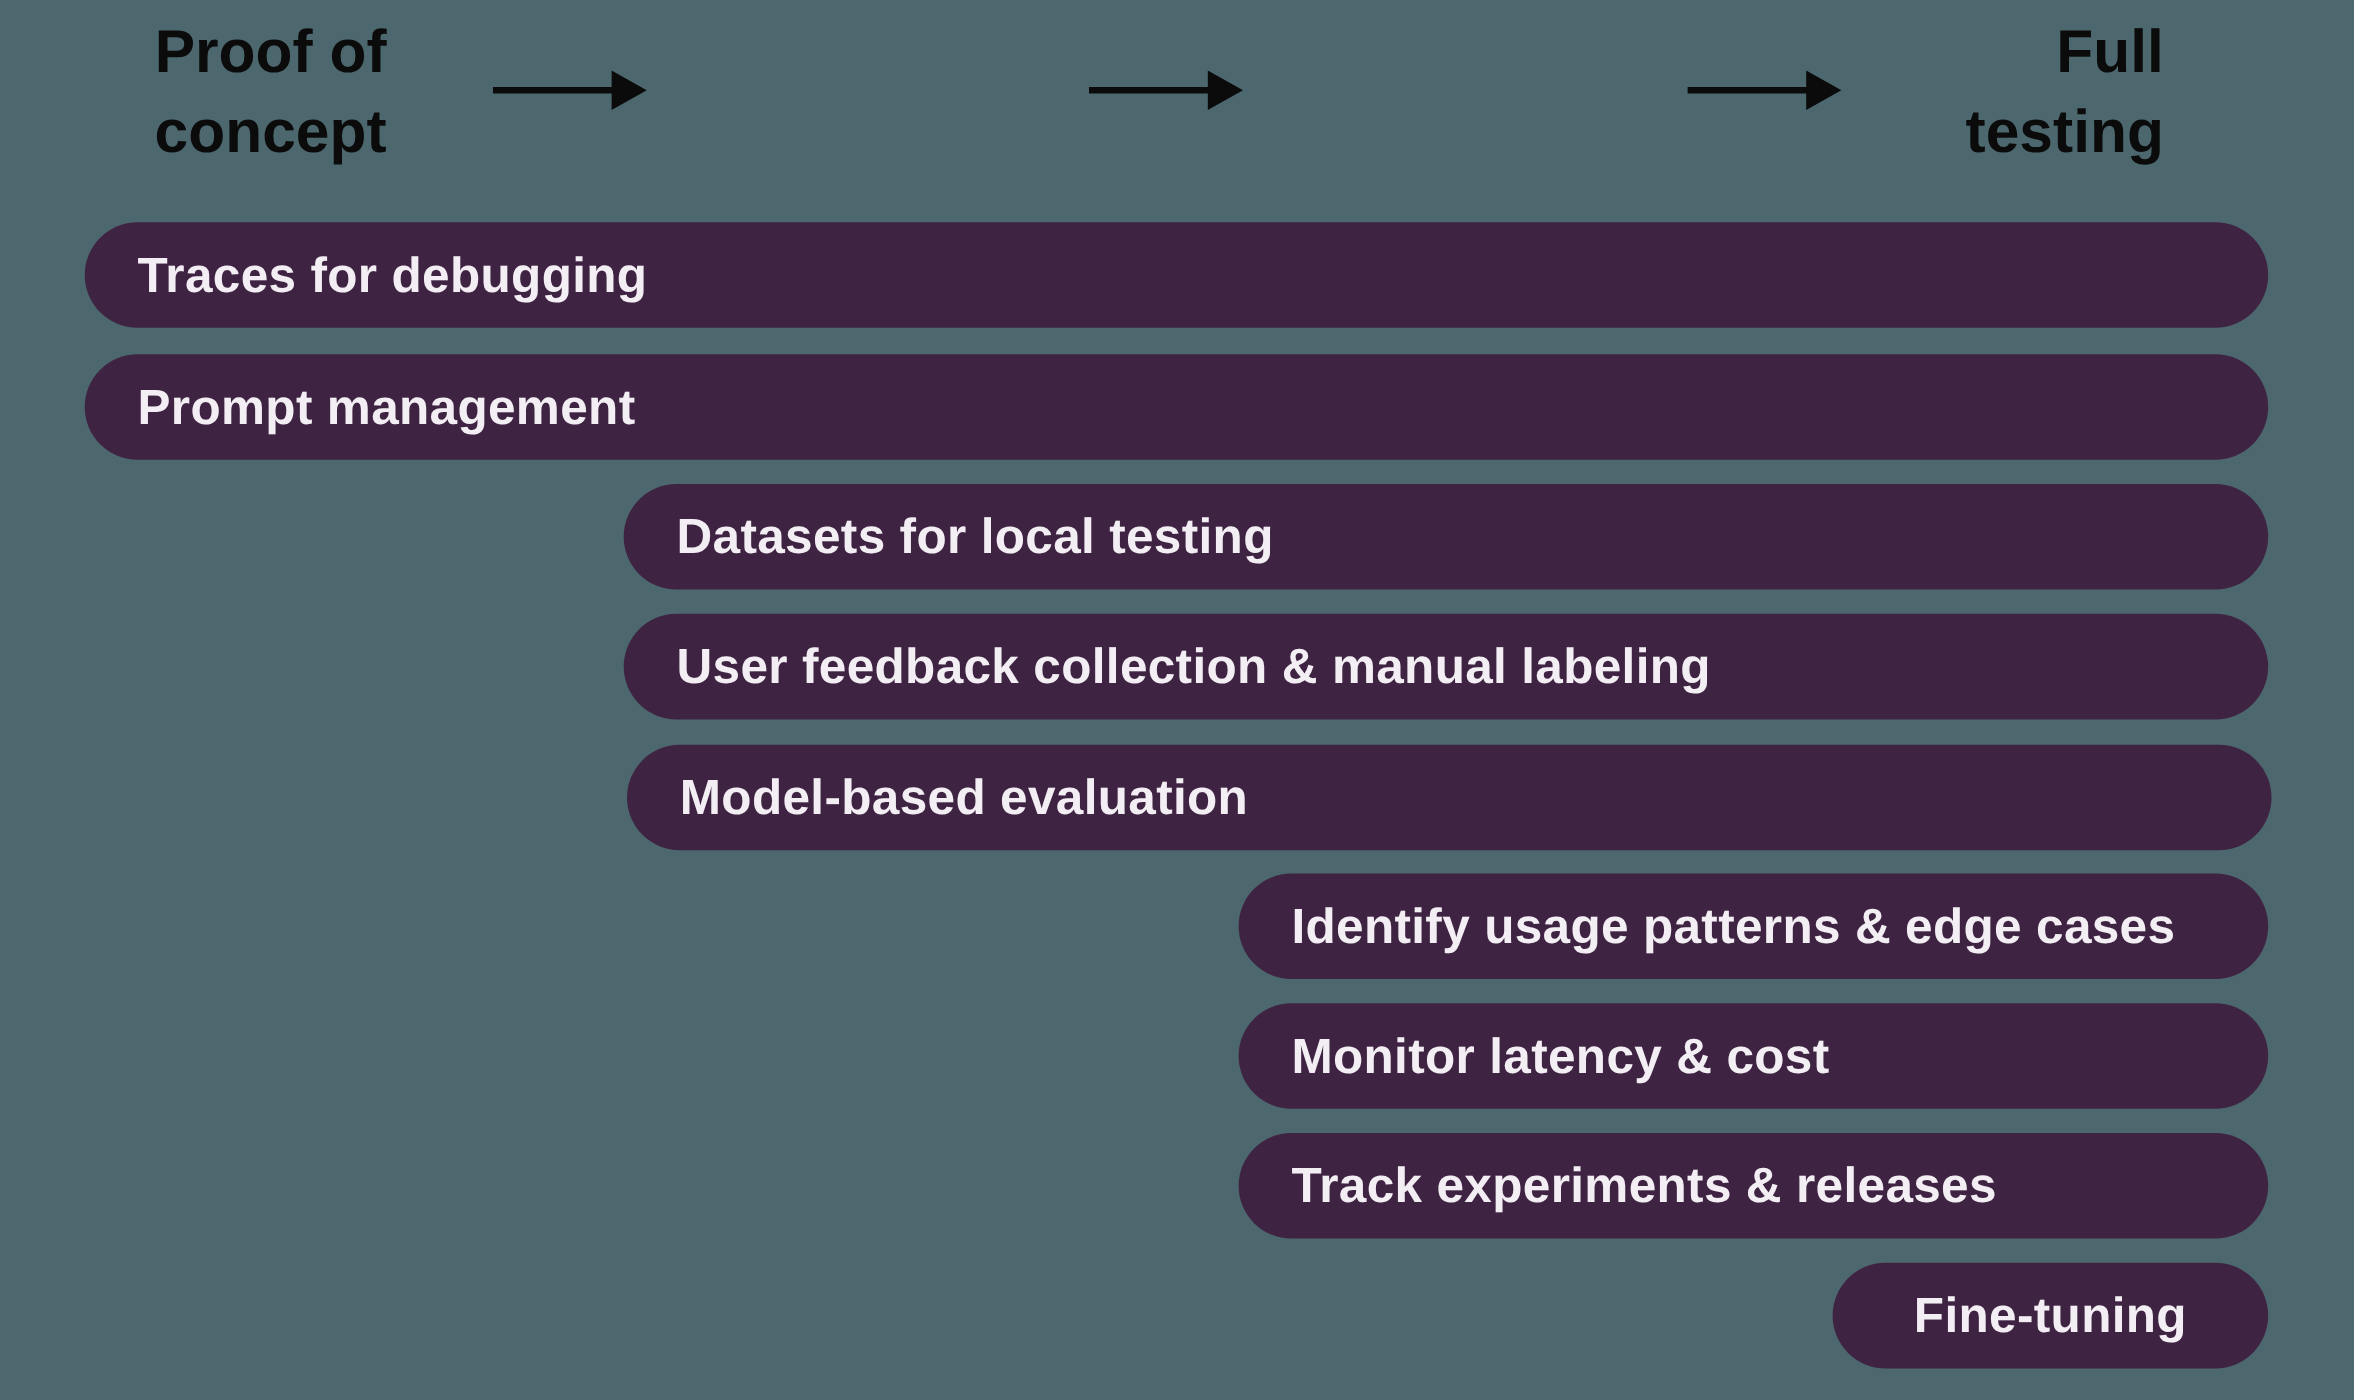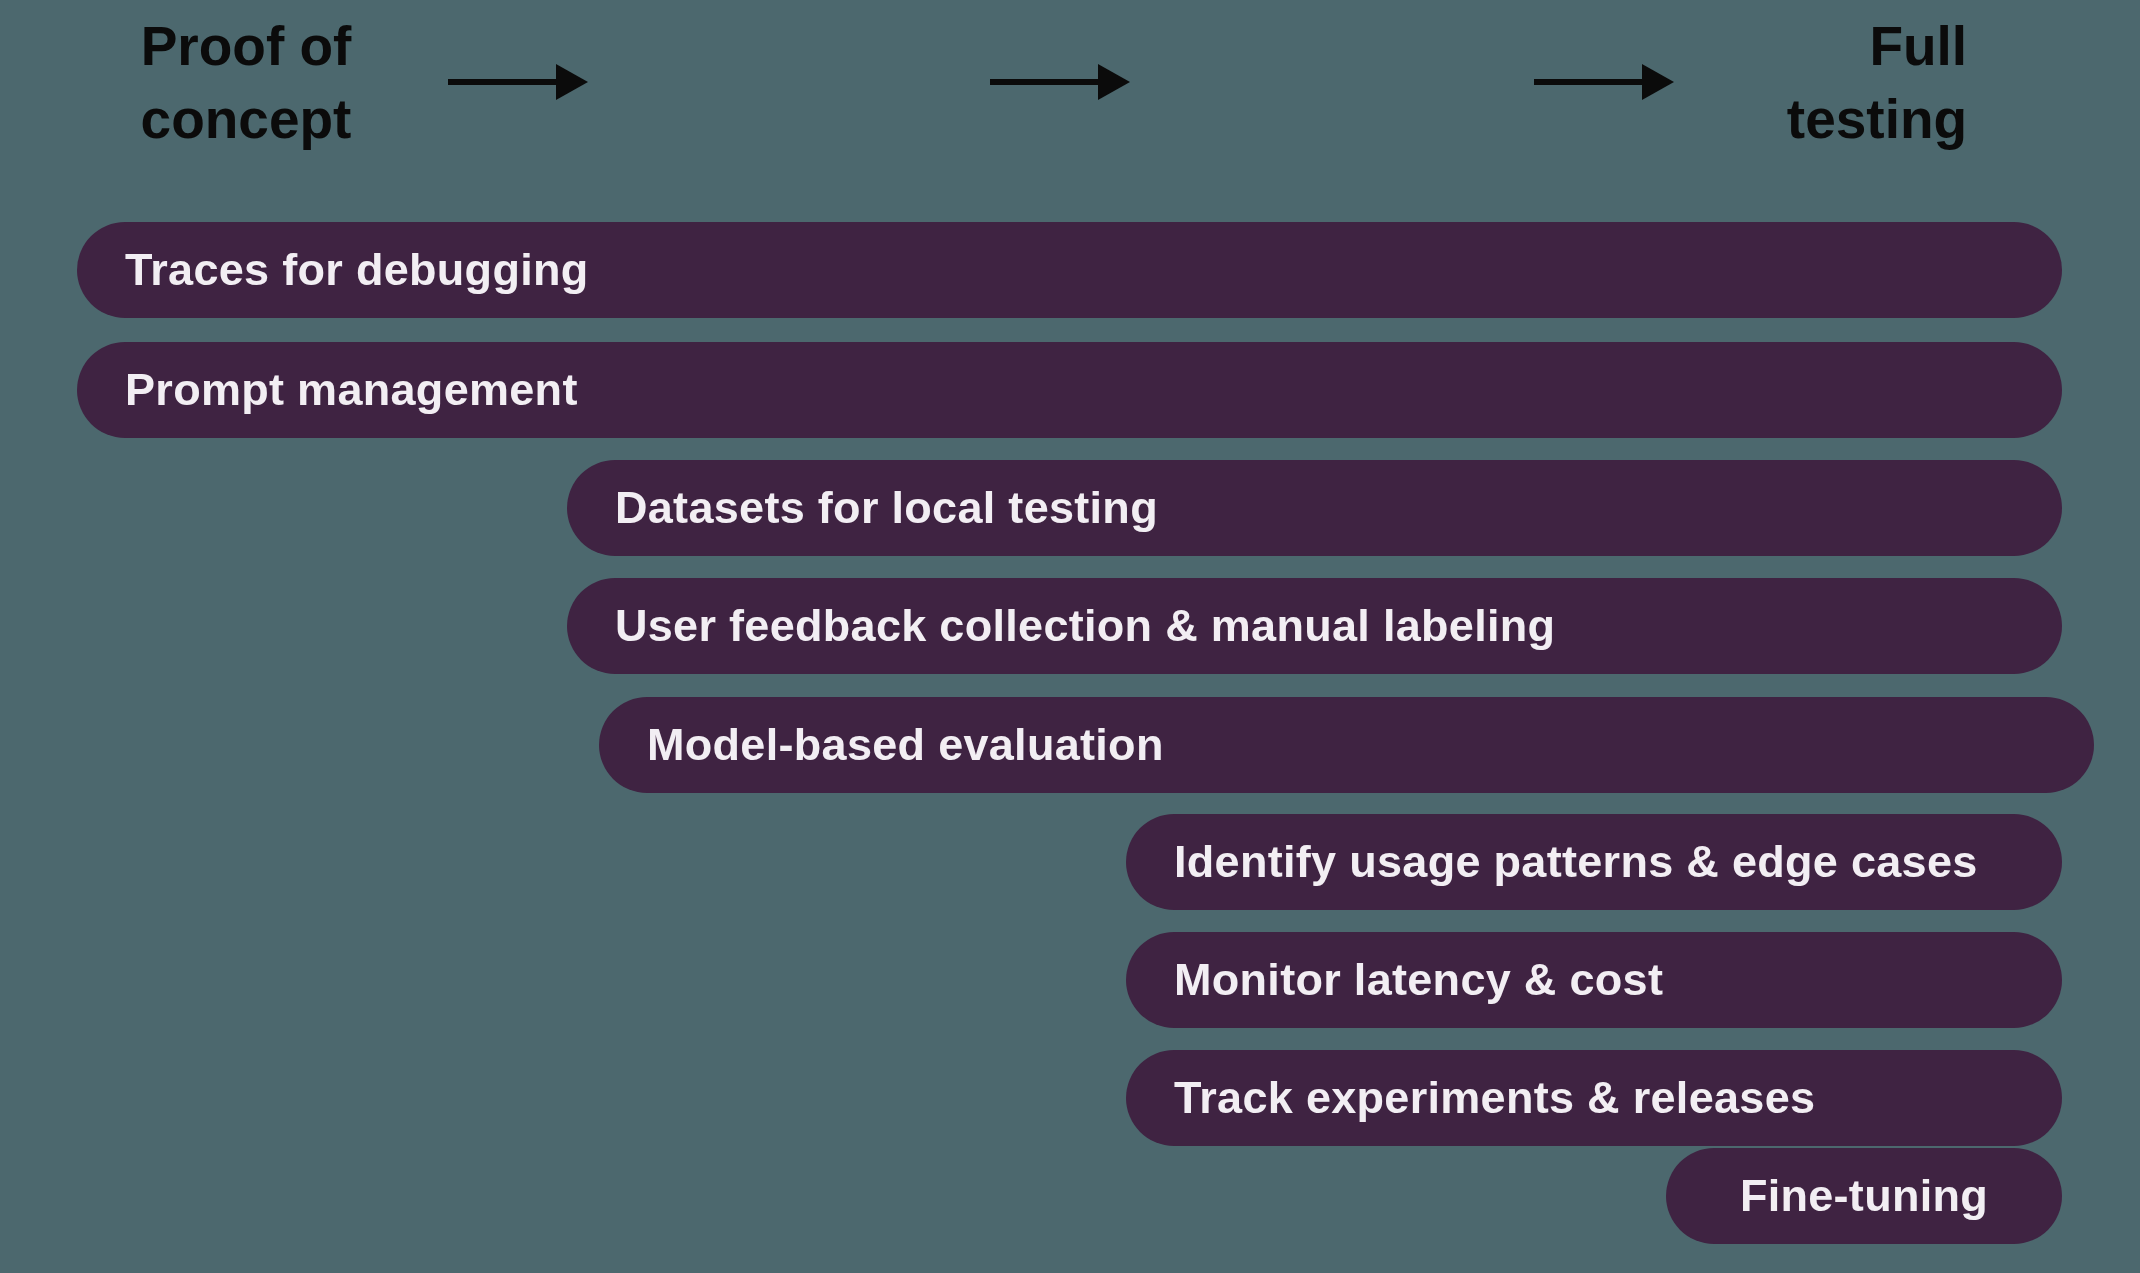--- a/index.html
+++ b/index.html
@@ -44,21 +44,20 @@
     box-sizing: border-box;
     color: var(--bar-text, #F2EEF3);
     font-size: 45px;
     font-weight: 700;
     letter-spacing: 0.3px;
     white-space: nowrap;
   }
   .bar.left {
     justify-content: flex-start;
     padding-left: 48px;
-    margin-top: 20px;
   }
   .bar.center {
     justify-content: center;
     padding-left: 0;
   }
 </style>
 </head>
 <body style="--bg: #4C686E; --bar: #3F2342; --bar-text: #F2EEF3; --header-text: #0B0B0B;">
 
 <div class="stage">
@@ -92,21 +91,21 @@
   </div>
       <div class="bar left" style="top: 322px; left: 77px; width: 1985px;">
     <span class="bar-label">Prompt management</span>
   </div>
       <div class="bar left" style="top: 440px; left: 567px; width: 1495px;">
     <span class="bar-label">Datasets for local testing</span>
   </div>
       <div class="bar left" style="top: 558px; left: 567px; width: 1495px;">
     <span class="bar-label">User feedback collection &amp; manual labeling</span>
   </div>
-      <div class="bar left" style="top: 677px; left: 599px; width: 1495px;">
+      <div class="bar left" style="top: 677px; left: 570px; width: 1495px;">
     <span class="bar-label">Model-based evaluation</span>
   </div>
       <div class="bar left" style="top: 794px; left: 1126px; width: 936px;">
     <span class="bar-label">Identify usage patterns &amp; edge cases</span>
   </div>
       <div class="bar left" style="top: 912px; left: 1126px; width: 936px;">
     <span class="bar-label">Monitor latency &amp; cost</span>
   </div>
       <div class="bar left" style="top: 1030px; left: 1126px; width: 936px;">
     <span class="bar-label">Track experiments &amp; releases</span>

